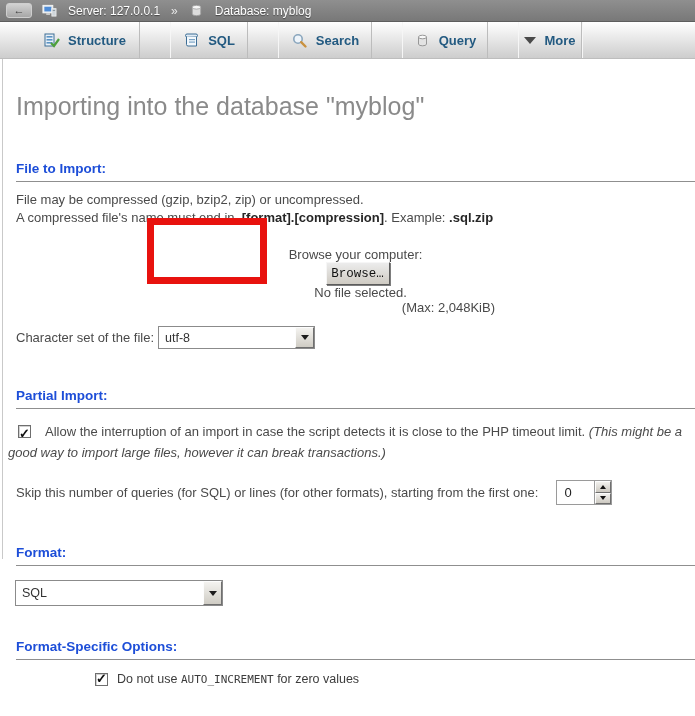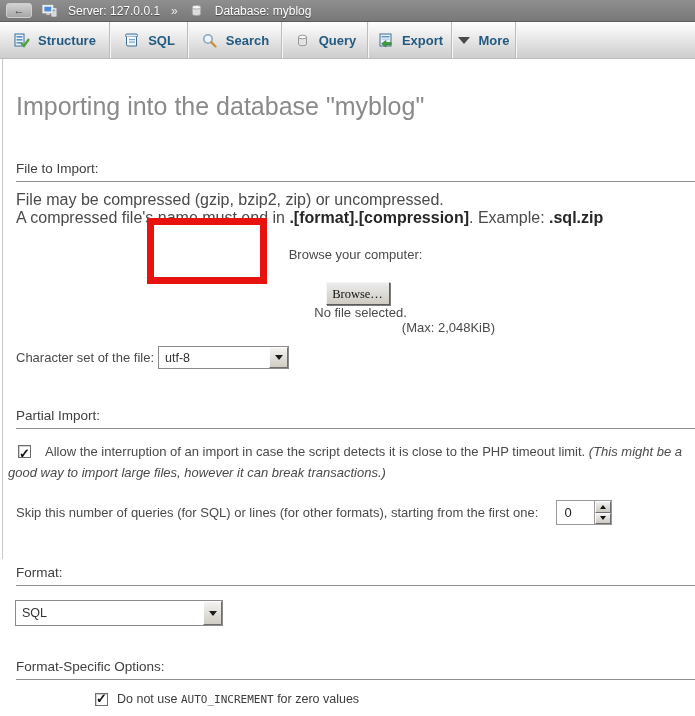--- a/index.html
+++ b/index.html
@@ -25,21 +25,21 @@
 
   
   .tabbar {
     height:37px; display:flex; align-items:stretch;
     background:linear-gradient(#ffffff,#cdcdcd);
     border-bottom:1px solid #bdbdbd;
   }
   .tab {
     display:flex; align-items:center; justify-content:center; gap:8px;
     border-right:1px solid #bcbcbc; border-left:1px solid #f6f6f6;
-    cursor:pointer; padding:0 4px;
+    cursor:pointer; padding:0 4px;margin-left:30px;
   }
   .tab:first-child { border-left:none; }
   .tab-label { color:#235a81; font-size:13px; font-weight:bold; }
   .tab.active { background:#fff; height:38px; }
   .tab-rest { flex:1; border-left:1px solid #f6f6f6; }
   .tab-icon { width:17px; height:17px; }
   .chevron-down {
     width:0; height:0; border-left:6px solid transparent; border-right:6px solid transparent;
     border-top:7px solid #4a4a4a;
   }
@@ -47,59 +47,59 @@
   
   .content { position:relative; height:657px; background:#fff; }
   .left-rule { position:absolute; left:2px; top:0; width:1px; height:500px; background:#c9c9c9; }
 
   .page-title {
     padding:33px 0 0 16px; font-size:25px; font-weight:400; color:#8a8a8a;
   }
 
   .sect-heading {
     margin:0 0 0 16px; padding-bottom:5px;
-    font-size:13.5px; font-weight:normal; color:#404040;
+    font-size:13.5px; font-weight:bold; color:#1d4ed8;
     border-bottom:1px solid #8f8f8f;
   }
   .h-file   { margin-top:40px; }
   .h-part   { margin-top:39px; }
   .h-format { margin-top:40px; }
   .h-fso    { margin-top:33px; }
 
-  .info { margin:9px 0 0 16px; font-size:16px; color:#4a4a4a; line-height:18px; }
+  .info { margin:9px 0 0 16px; font-size:13px; color:#4a4a4a; line-height:18px; }
   .info b { color:#262626; }
 
   .row { display:flex; align-items:center; font-size:13px; color:#4a4a4a; }
   .browse-row  { margin:20px 0 0 16px;flex-direction:column; }
   .charset-row { margin:11px 0 0 16px; }
 
   .browse-btn {
     margin-left:4px; width:64px; height:23px;
     background:linear-gradient(#ececec,#cfcbc3);
     border:1px solid; border-color:#f6f6f6 #5c5c5c #5c5c5c #f6f6f6;
     box-shadow:1px 1px 0 #7d7d7d;
-    font-family:Liberation Serif, serif; font-size:12.5px; color:#111;
-    text-align:center; line-height:20px; cursor:pointer;margin-top:20px;
+    font-family:Liberation Mono, monospace; font-size:12.5px; color:#111;
+    text-align:center; line-height:20px; cursor:pointer;
   }
   .no-file { margin-left:10px; }
   .max-size { margin-left:auto; margin-right:200px; color:#4a4a4a; }
 
   
   .win-select {
     display:inline-flex; align-items:center; height:23px;
     border:1px solid #8b8b8b; background:#fff; cursor:pointer;
   }
   .ws-value { flex:1; padding-left:6px; font-size:12.5px; color:#333; }
   .ws-btn {
     width:19px; height:100%; display:flex; align-items:center; justify-content:center;
     background:linear-gradient(#f4f3f0,#cfccc4);
     border:1px solid; border-color:#fdfdfd #6f6f6f #6f6f6f #fdfdfd;
   }
   .ws-tri { width:0; height:0; border-left:4px solid transparent; border-right:4px solid transparent; border-top:5px solid #1c1c1c; }
-  .charset-select { width:131px; margin-left:4px;gap:16px; }
+  .charset-select { width:157px; margin-left:4px;gap:16px; }
   .format-select  { width:208px; height:26px; margin:14px 0 0 15px; }
   .compat-select  { width:124px; height:24px; margin-left:6px; }
 
   
   .cb {
     width:13px; height:13px; background:#fff;
     border:1px solid #6e6e6e; box-shadow:inset 1px 1px 0 rgba(0,0,0,.18);
     display:inline-block; position:relative; vertical-align:-2px; cursor:pointer;
     flex:none;
   }
@@ -204,29 +204,20 @@
   </div>
 
   <div class="tab" style="width:86px">
     <svg class="tab-icon" viewBox="0 0 17 17">
       <path d="M4.5 5 v7 a4 1.8 0 0 0 8 0 v-7 z" fill="#e3e3e3" stroke="#8f8f8f" stroke-width="0.9"></path>
       <ellipse cx="8.5" cy="5" rx="4" ry="1.8" fill="#f8f8f8" stroke="#8f8f8f" stroke-width="0.9"></ellipse>
     </svg>
     <span class="tab-label">Query</span>
   </div>
 
-  <div class="tab" style="width:84px">
-    <svg class="tab-icon" viewBox="0 0 17 17">
-      <rect x="3" y="2" width="11" height="12" fill="#eaf1f8" stroke="#3d6e96" stroke-width="1"></rect>
-      <rect x="4.5" y="4" width="8" height="1.4" fill="#5b93c4"></rect>
-      <rect x="4.5" y="6.5" width="8" height="1.4" fill="#bcd2e6"></rect>
-      <path d="M9 10.5 h5 v2.4 h-5 v2.1 l-4.5-3.3 L9 8.4 z" fill="#3f9e36" stroke="#2c7326" stroke-width="0.6"></path>
-    </svg>
-    <span class="tab-label">Export</span>
-  </div>
 
 
   <div class="tab" style="width:64px">
     <span class="chevron-down"></span>
     <span class="tab-label">More</span>
   </div>
 
   <div class="tab-rest"></div>
 </div>
 

